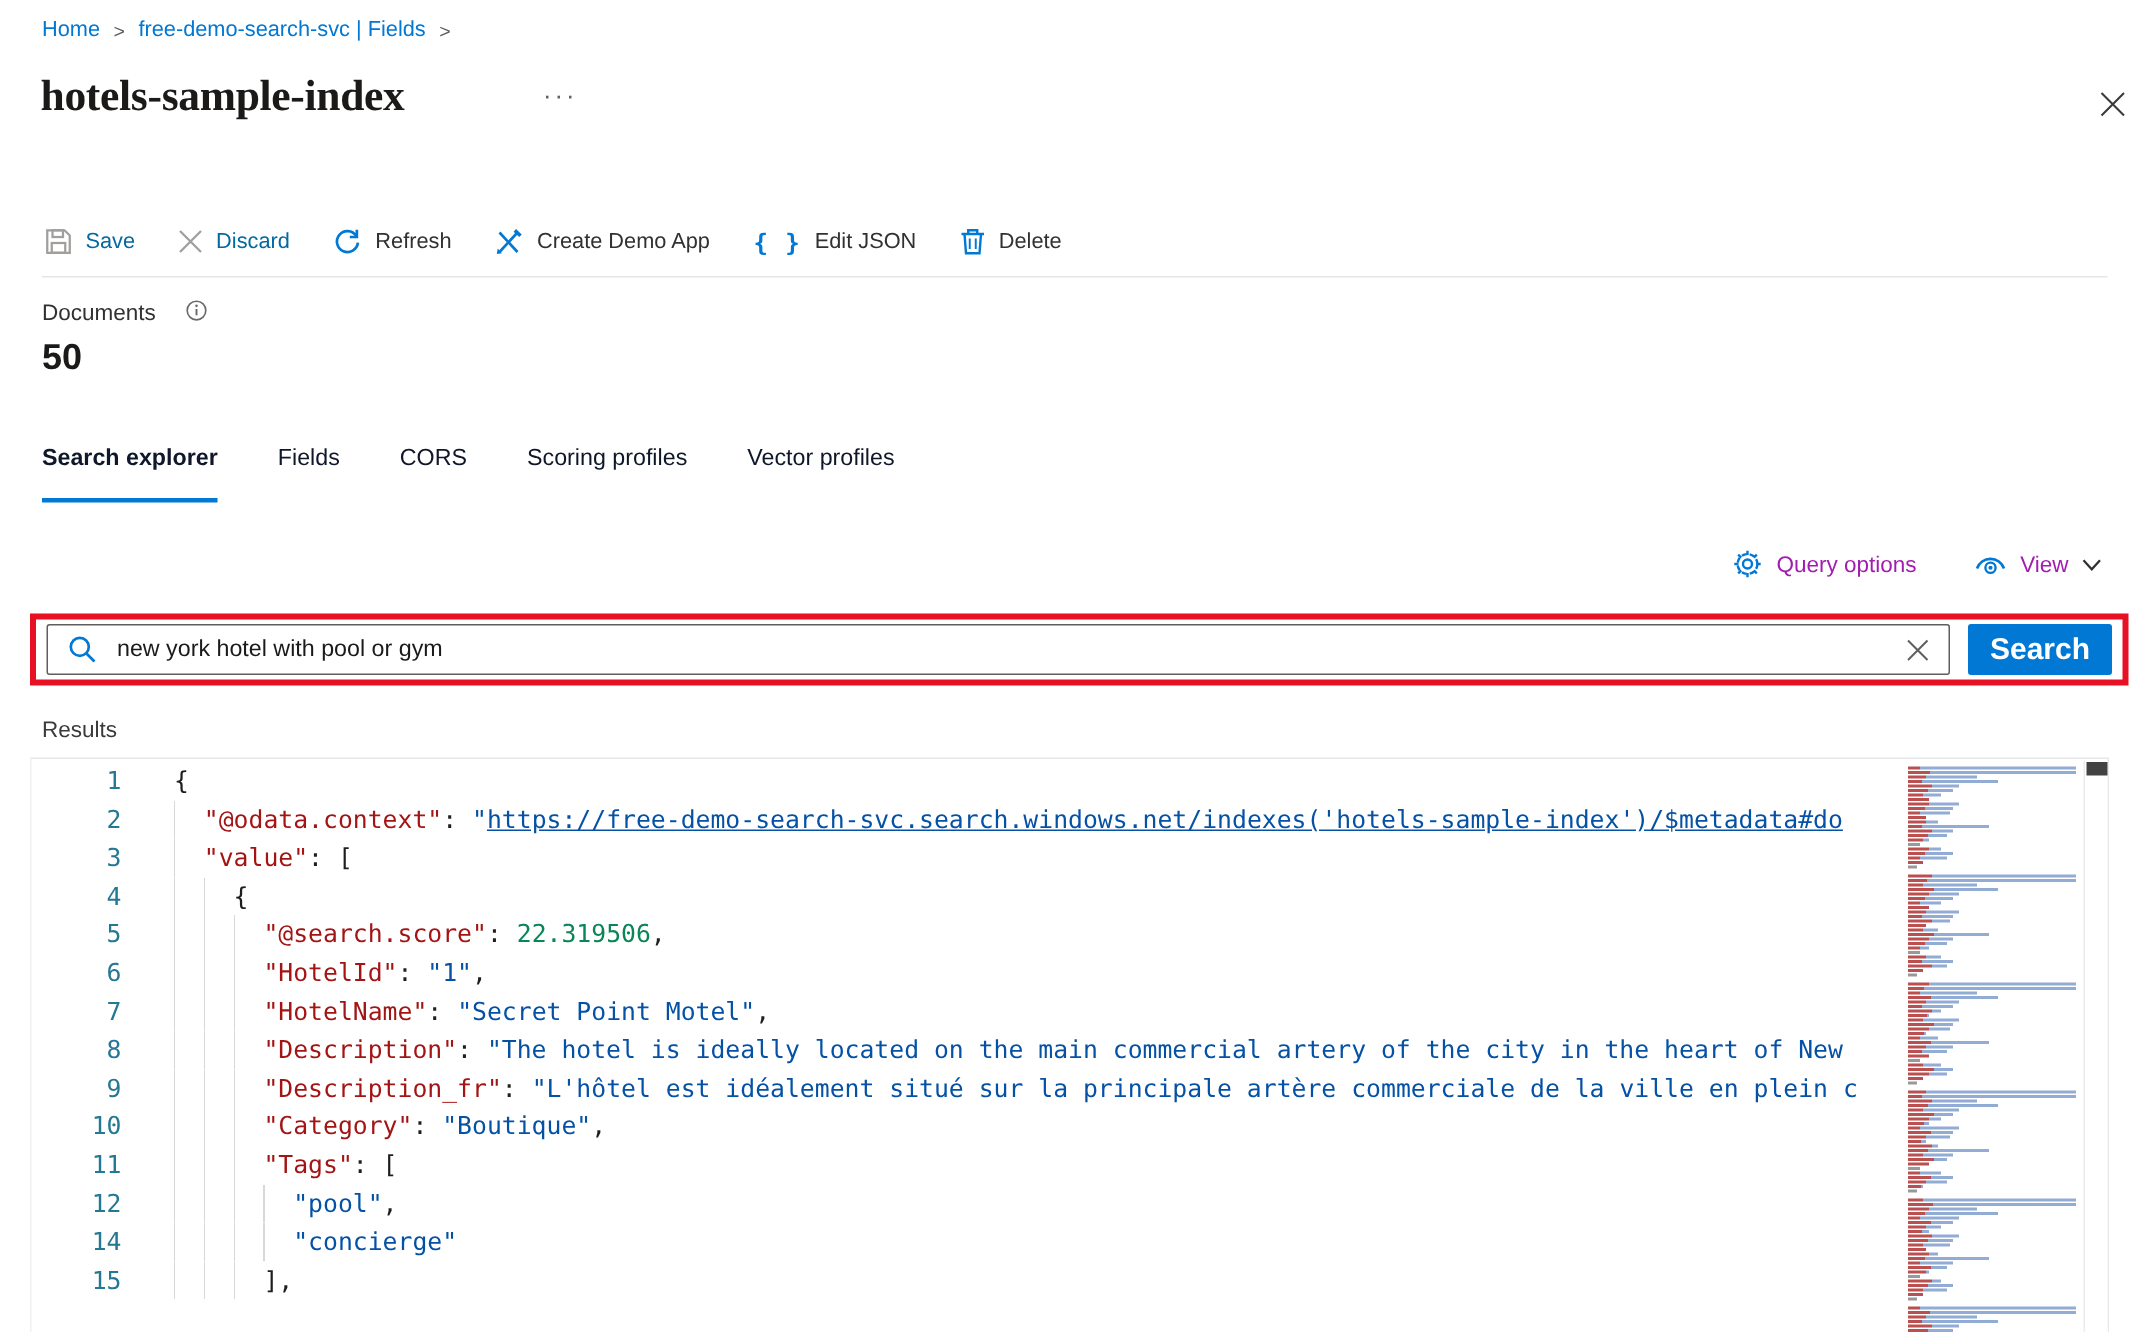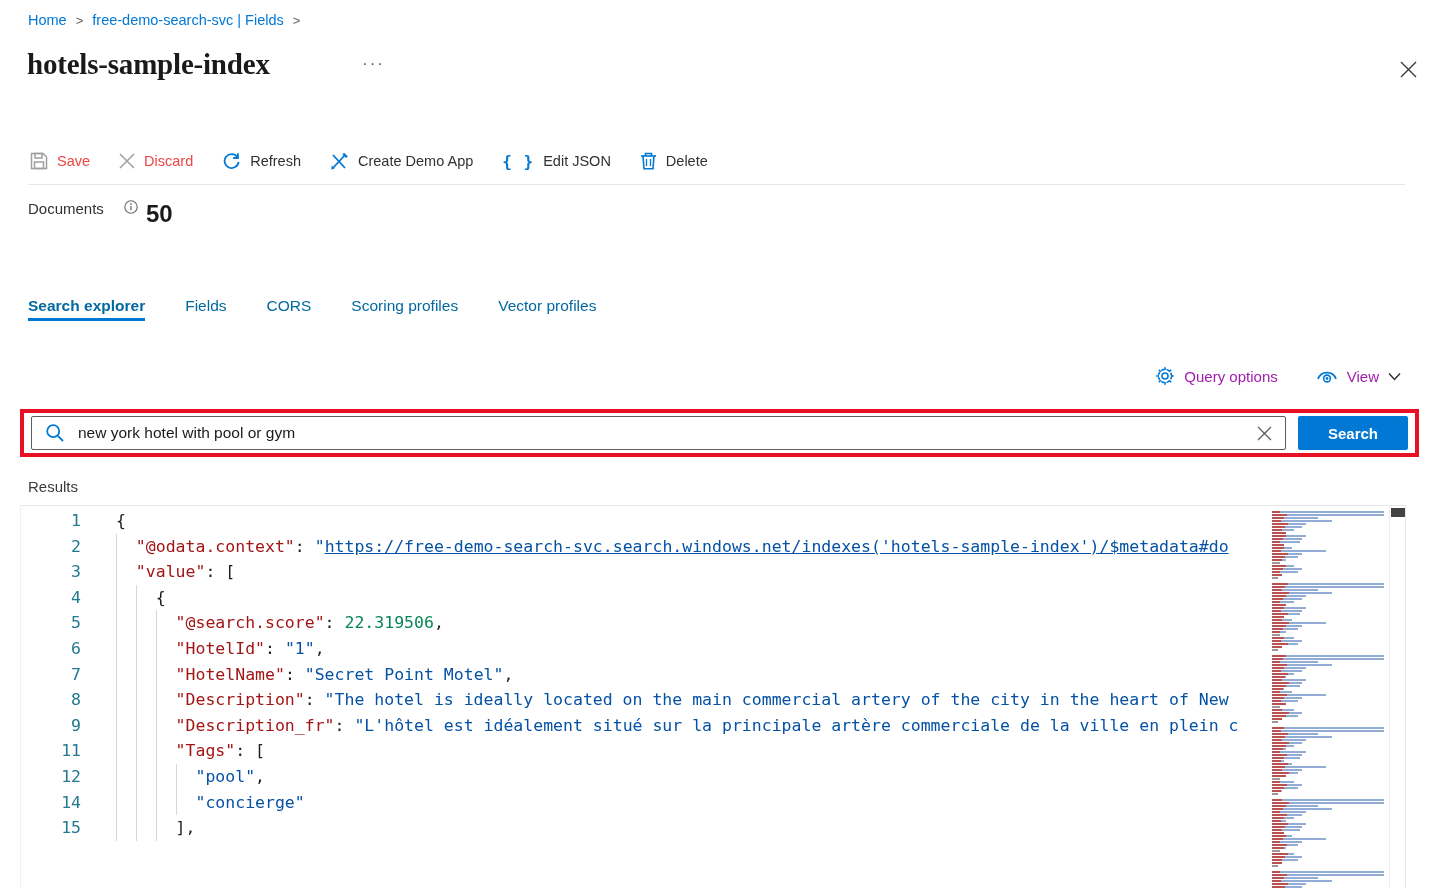--- a/index.html
+++ b/index.html
@@ -13,47 +13,47 @@
   .crumb-sep { color:#605e5c; font-size:13px; }
 
   
   .page-title { position:absolute; left:27px; top:48px; font-size:29px; font-weight:600; color:#1b1a19; letter-spacing:-0.2px;font-family:Liberation Serif, serif; }
   .title-ellipsis { position:absolute; left:362px; top:54px; color:#605e5c; font-size:17px; letter-spacing:2px; cursor:pointer; }
   .close-btn { position:absolute; right:14px; top:56px; width:26px; height:26px; display:flex; align-items:center; justify-content:center; cursor:pointer; }
 
   
   .toolbar { position:absolute; left:30px; top:144px; height:34px; display:flex; align-items:center; gap:29px; font-size:14.5px; }
   .tb-btn { display:flex; align-items:center; gap:9px; color:#323130; cursor:pointer; white-space:nowrap; }
-  .tb-btn.disabled { color:#ef4444; cursor:default; }
+  .tb-btn.disabled { color:#0369a1; cursor:default; }
   .brace-icon { color:#0078d4; font-family:"DejaVu Sans Mono", monospace; font-size:16px; font-weight:700; letter-spacing:1px; }
 
   .divider { position:absolute; left:28px; right:30px; top:184px; height:1px; background:#e8e6e4; }
 
   
-  .stat { position:absolute; top:200px; display:flex; flex-direction:row; gap:8px; }
+  .stat { position:absolute; top:200px; display:flex; flex-direction:column; gap:8px; }
   .stat-docs { left:28px; }
   .stat-storage { left:205px; }
   .stat-label-row { display:flex; align-items:flex-start; gap:20px; font-size:15px; color:#323130; }
   .stat-value { font-size:24px; font-weight:600; color:#1b1a19; }
 
   
   .tabs { position:absolute; left:28px; top:297px; display:flex; gap:40px; font-size:15.5px; }
-  .tab { padding-bottom:3px; color:#0369a1; cursor:pointer; border-bottom:3px solid transparent; }
+  .tab { padding-bottom:17px; color:#0f172a; cursor:pointer; border-bottom:3px solid transparent; }
   .tab.active { font-weight:700; border-bottom-color:#0078d4; }
 
   
   .options-row { position:absolute; right:34px; top:366px; display:flex; align-items:center; gap:38px; font-size:15px; color:#a21caf; }
   .opt-item { display:flex; align-items:center; gap:9px; cursor:pointer; }
 
   
   .search-annotation { position:absolute; left:20px; top:409px; width:1399px; height:48px; border:4px solid #e81123; display:flex; align-items:center; padding:0 7px; }
   .search-box { flex:1; height:34px; border:1px solid #605e5c; border-radius:2px; background:#fff; display:flex; align-items:center; padding:0 10px 0 13px; gap:13px; }
   .search-input { flex:1; border:none; outline:none; font-family:"Liberation Sans", sans-serif; font-size:15.5px; color:#1b1a19; background:transparent; }
   .search-clear { width:22px; height:22px; display:flex; align-items:center; justify-content:center; cursor:pointer; flex:none; }
-  .search-btn { width:110px; height:34px; margin-left:12px; background:#0078d4; color:#fff; border:none; border-radius:2px; font-family:"Liberation Sans", sans-serif; font-size:15px; font-weight:700; cursor:pointer; flex:none; }
+  .search-btn { width:96px; height:34px; margin-left:12px; background:#0078d4; color:#fff; border:none; border-radius:2px; font-family:"Liberation Sans", sans-serif; font-size:20px; font-weight:700; cursor:pointer; flex:none; }
 
   .results-label { position:absolute; left:28px; top:478px; font-size:15px; color:#3b3a39; }
 
   
   .editor { position:absolute; left:20px; top:505px; width:1386px; height:383px; background:#fff; border-top:1px solid #e8e8e8; border-left:1px solid #f1f1f1; border-right:1px solid #e8e8e8; }
   .code-scroll { position:absolute; left:0; top:2px; right:137px; bottom:0; overflow:hidden; }
   .code-row { display:flex; height:25.6px; line-height:25.6px; font-family:"DejaVu Sans Mono", monospace; font-size:16.5px; white-space:pre; }
   .ln { width:95px; flex:none; text-align:right; padding-right:35px; color:#237893; }
   .code-content { flex:1; overflow:hidden; white-space:pre; }
   .indent-guide { display:inline-block; height:25.6px; vertical-align:top;
@@ -204,20 +204,21 @@
     <div class="code-scroll" id="code-lines">
         <div class="code-row"><div class="ln">1</div><div class="code-content"><span class="tok-p">{</span></div></div>
         <div class="code-row"><div class="ln">2</div><div class="code-content"><span class="indent-guide" style="width: calc(2ch - 1px); margin-right: 1px;"></span><span class="tok-k">"@odata.context"</span><span class="tok-p">: </span><span class="tok-s">"</span><span class="tok-u">https://free-demo-search-svc.search.windows.net/indexes('hotels-sample-index')/$metadata#do</span></div></div>
         <div class="code-row"><div class="ln">3</div><div class="code-content"><span class="indent-guide" style="width: calc(2ch - 1px); margin-right: 1px;"></span><span class="tok-k">"value"</span><span class="tok-p">: [</span></div></div>
         <div class="code-row"><div class="ln">4</div><div class="code-content"><span class="indent-guide" style="width: calc(4ch - 1px); margin-right: 1px;"></span><span class="tok-p">{</span></div></div>
         <div class="code-row"><div class="ln">5</div><div class="code-content"><span class="indent-guide" style="width: calc(6ch - 1px); margin-right: 1px;"></span><span class="tok-k">"@search.score"</span><span class="tok-p">: </span><span class="tok-n">22.319506</span><span class="tok-p">,</span></div></div>
         <div class="code-row"><div class="ln">6</div><div class="code-content"><span class="indent-guide" style="width: calc(6ch - 1px); margin-right: 1px;"></span><span class="tok-k">"HotelId"</span><span class="tok-p">: </span><span class="tok-s">"1"</span><span class="tok-p">,</span></div></div>
         <div class="code-row"><div class="ln">7</div><div class="code-content"><span class="indent-guide" style="width: calc(6ch - 1px); margin-right: 1px;"></span><span class="tok-k">"HotelName"</span><span class="tok-p">: </span><span class="tok-s">"Secret Point Motel"</span><span class="tok-p">,</span></div></div>
         <div class="code-row"><div class="ln">8</div><div class="code-content"><span class="indent-guide" style="width: calc(6ch - 1px); margin-right: 1px;"></span><span class="tok-k">"Description"</span><span class="tok-p">: </span><span class="tok-s">"The hotel is ideally located on the main commercial artery of the city in the heart of New</span></div></div>
         <div class="code-row"><div class="ln">9</div><div class="code-content"><span class="indent-guide" style="width: calc(6ch - 1px); margin-right: 1px;"></span><span class="tok-k">"Description_fr"</span><span class="tok-p">: </span><span class="tok-s">"L'hôtel est idéalement situé sur la principale artère commerciale de la ville en plein c</span></div></div>
+        <div class="code-row"><div class="ln">10</div><div class="code-content"><span class="indent-guide" style="width: calc(6ch - 1px); margin-right: 1px;"></span><span class="tok-k">"Category"</span><span class="tok-p">: </span><span class="tok-s">"Boutique"</span><span class="tok-p">,</span></div></div>
         <div class="code-row"><div class="ln">11</div><div class="code-content"><span class="indent-guide" style="width: calc(6ch - 1px); margin-right: 1px;"></span><span class="tok-k">"Tags"</span><span class="tok-p">: [</span></div></div>
         <div class="code-row"><div class="ln">12</div><div class="code-content"><span class="indent-guide" style="width: calc(8ch - 1px); margin-right: 1px;"></span><span class="tok-s">"pool"</span><span class="tok-p">,</span></div></div>
         <div class="code-row"><div class="ln">14</div><div class="code-content"><span class="indent-guide" style="width: calc(8ch - 1px); margin-right: 1px;"></span><span class="tok-s">"concierge"</span></div></div>
         <div class="code-row"><div class="ln">15</div><div class="code-content"><span class="indent-guide" style="width: calc(6ch - 1px); margin-right: 1px;"></span><span class="tok-p">],</span></div></div>
       </div>
     <div class="minimap" id="minimap">
         <div class="mm-row" style="width: 112px; background: linear-gradient(90deg, rgba(163, 21, 21, 0.75) 0px, rgba(163, 21, 21, 0.75) 8px, rgba(13, 71, 161, 0.45) 8px, rgba(13, 71, 161, 0.45) 100%);"></div>
         <div class="mm-row" style="width: 112px; background: linear-gradient(90deg, rgba(163, 21, 21, 0.75) 0px, rgba(163, 21, 21, 0.75) 15px, rgba(13, 71, 161, 0.45) 15px, rgba(13, 71, 161, 0.45) 100%);"></div>
         <div class="mm-row" style="width: 46px; background: linear-gradient(90deg, rgba(163, 21, 21, 0.75) 0px, rgba(163, 21, 21, 0.75) 12px, rgba(13, 71, 161, 0.45) 12px, rgba(13, 71, 161, 0.45) 100%);"></div>
         <div class="mm-row" style="width: 60px; background: linear-gradient(90deg, rgba(163, 21, 21, 0.75) 0px, rgba(163, 21, 21, 0.75) 9px, rgba(13, 71, 161, 0.45) 9px, rgba(13, 71, 161, 0.45) 100%);"></div>

